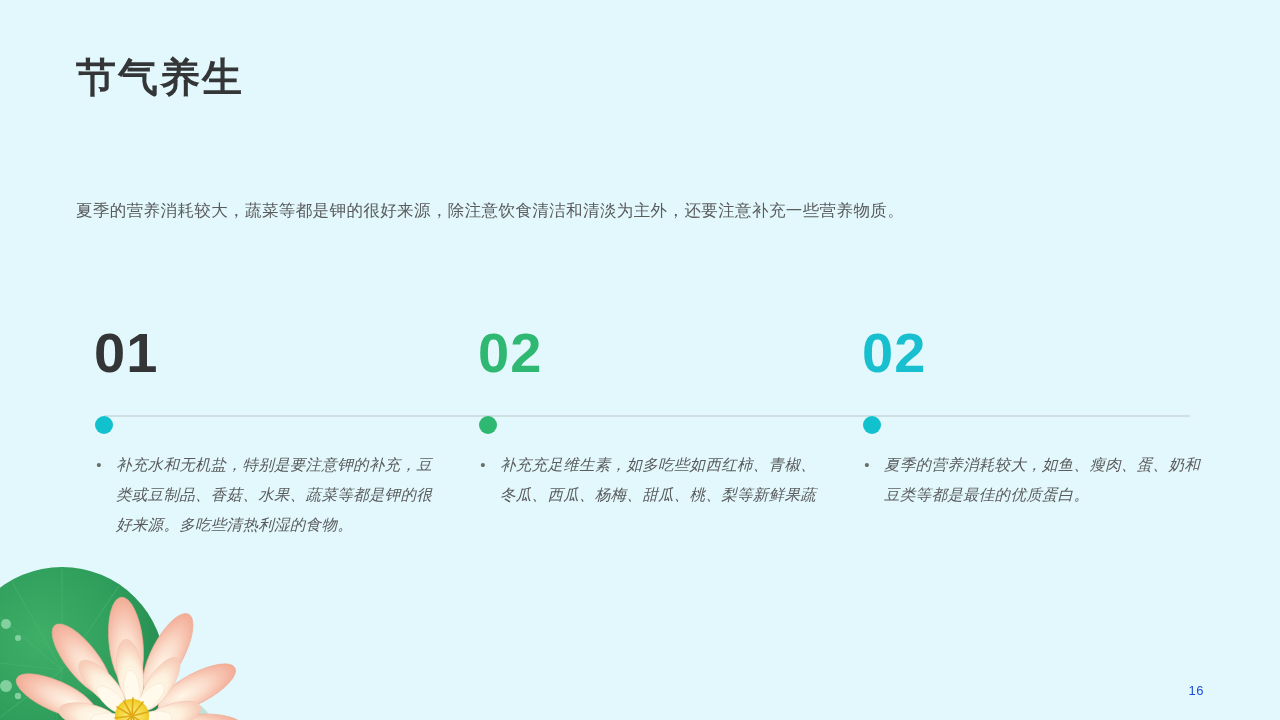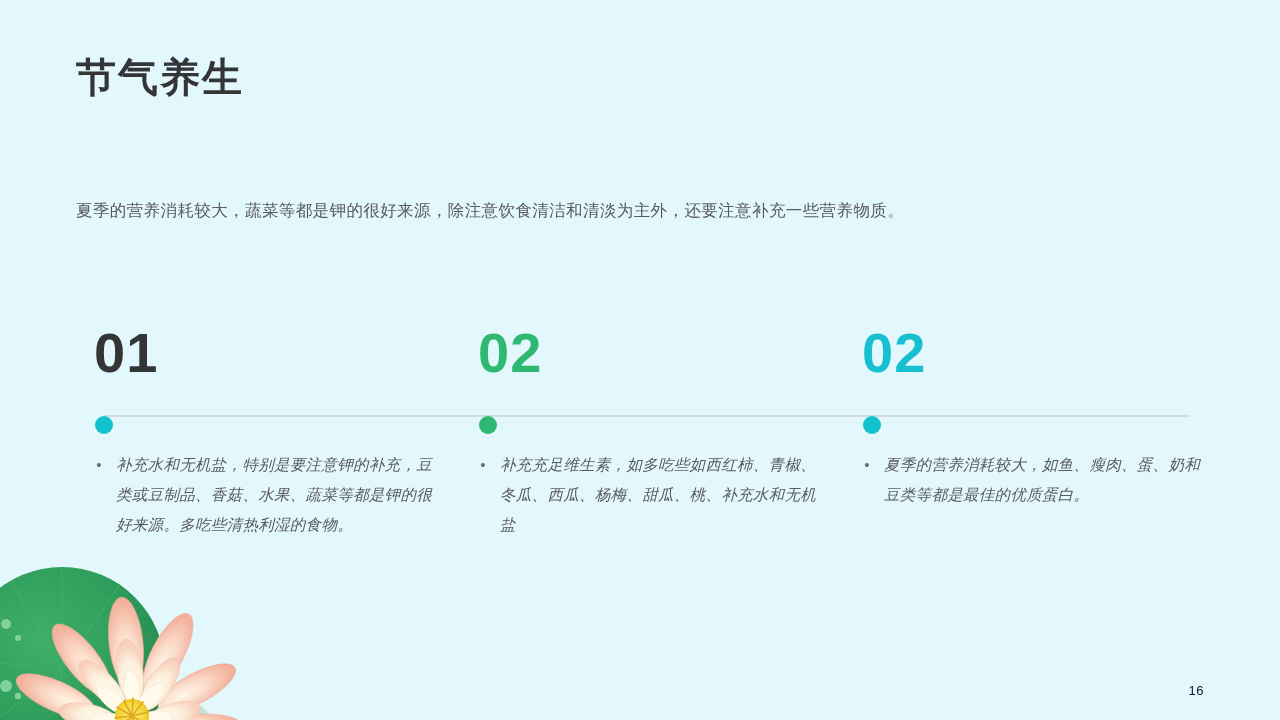--- a/index.html
+++ b/index.html
@@ -116,21 +116,21 @@
     flex: 1 1 auto;
     font-style: italic;
   }
 
   
   .page-number {
     position: absolute;
     right: 76px;
     bottom: 22px;
     font-size: 13px;
-    color: #0f172a;
+    color: #1d4ed8;
     letter-spacing: 0.5px;
   }
 
   
   .lotus-art {
     position: absolute;
     left: -46px;
     bottom: -40px;
     width: 300px;
     height: 240px;
@@ -155,21 +155,21 @@
       <div class="bullet">•</div>
       <div class="col-text">补充水和无机盐，特别是要注意钾的补充，豆类或豆制品、香菇、水果、蔬菜等都是钾的很好来源。多吃些清热利湿的食物。</div>
     </div>
   </div>
 
   <div class="col col-2">
     <div class="col-number">02</div>
     <div class="dot"></div>
     <div class="col-body">
       <div class="bullet">•</div>
-      <div class="col-text">补充充足维生素，如多吃些如西红柿、青椒、冬瓜、西瓜、杨梅、甜瓜、桃、补充水和无机盐</div>
+      <div class="col-text">补充充足维生素，如多吃些如西红柿、青椒、冬瓜、西瓜、杨梅、甜瓜、桃、梨等新鲜果蔬</div>
     </div>
   </div>
 
   <div class="col col-3">
     <div class="col-number">02</div>
     <div class="dot"></div>
     <div class="col-body">
       <div class="bullet">•</div>
       <div class="col-text">夏季的营养消耗较大，如鱼、瘦肉、蛋、奶和豆类等都是最佳的优质蛋白。</div>
     </div>

